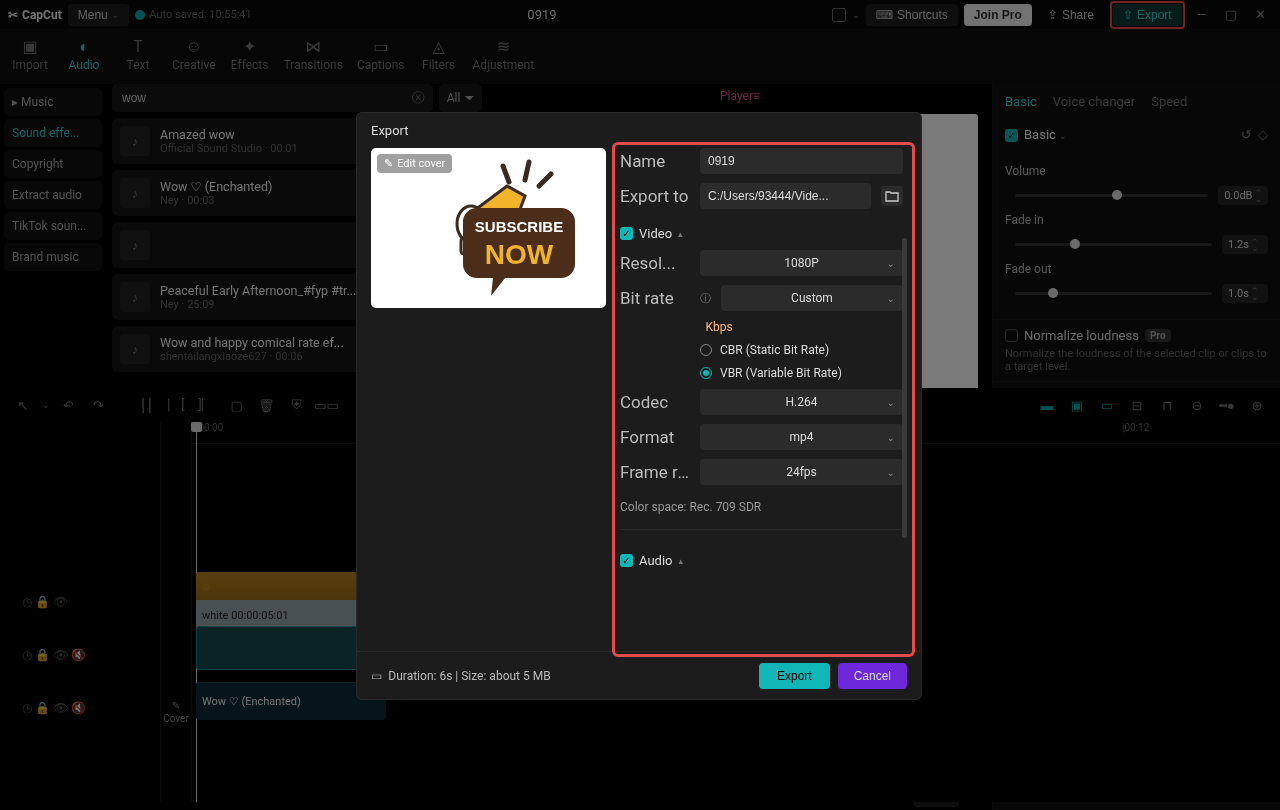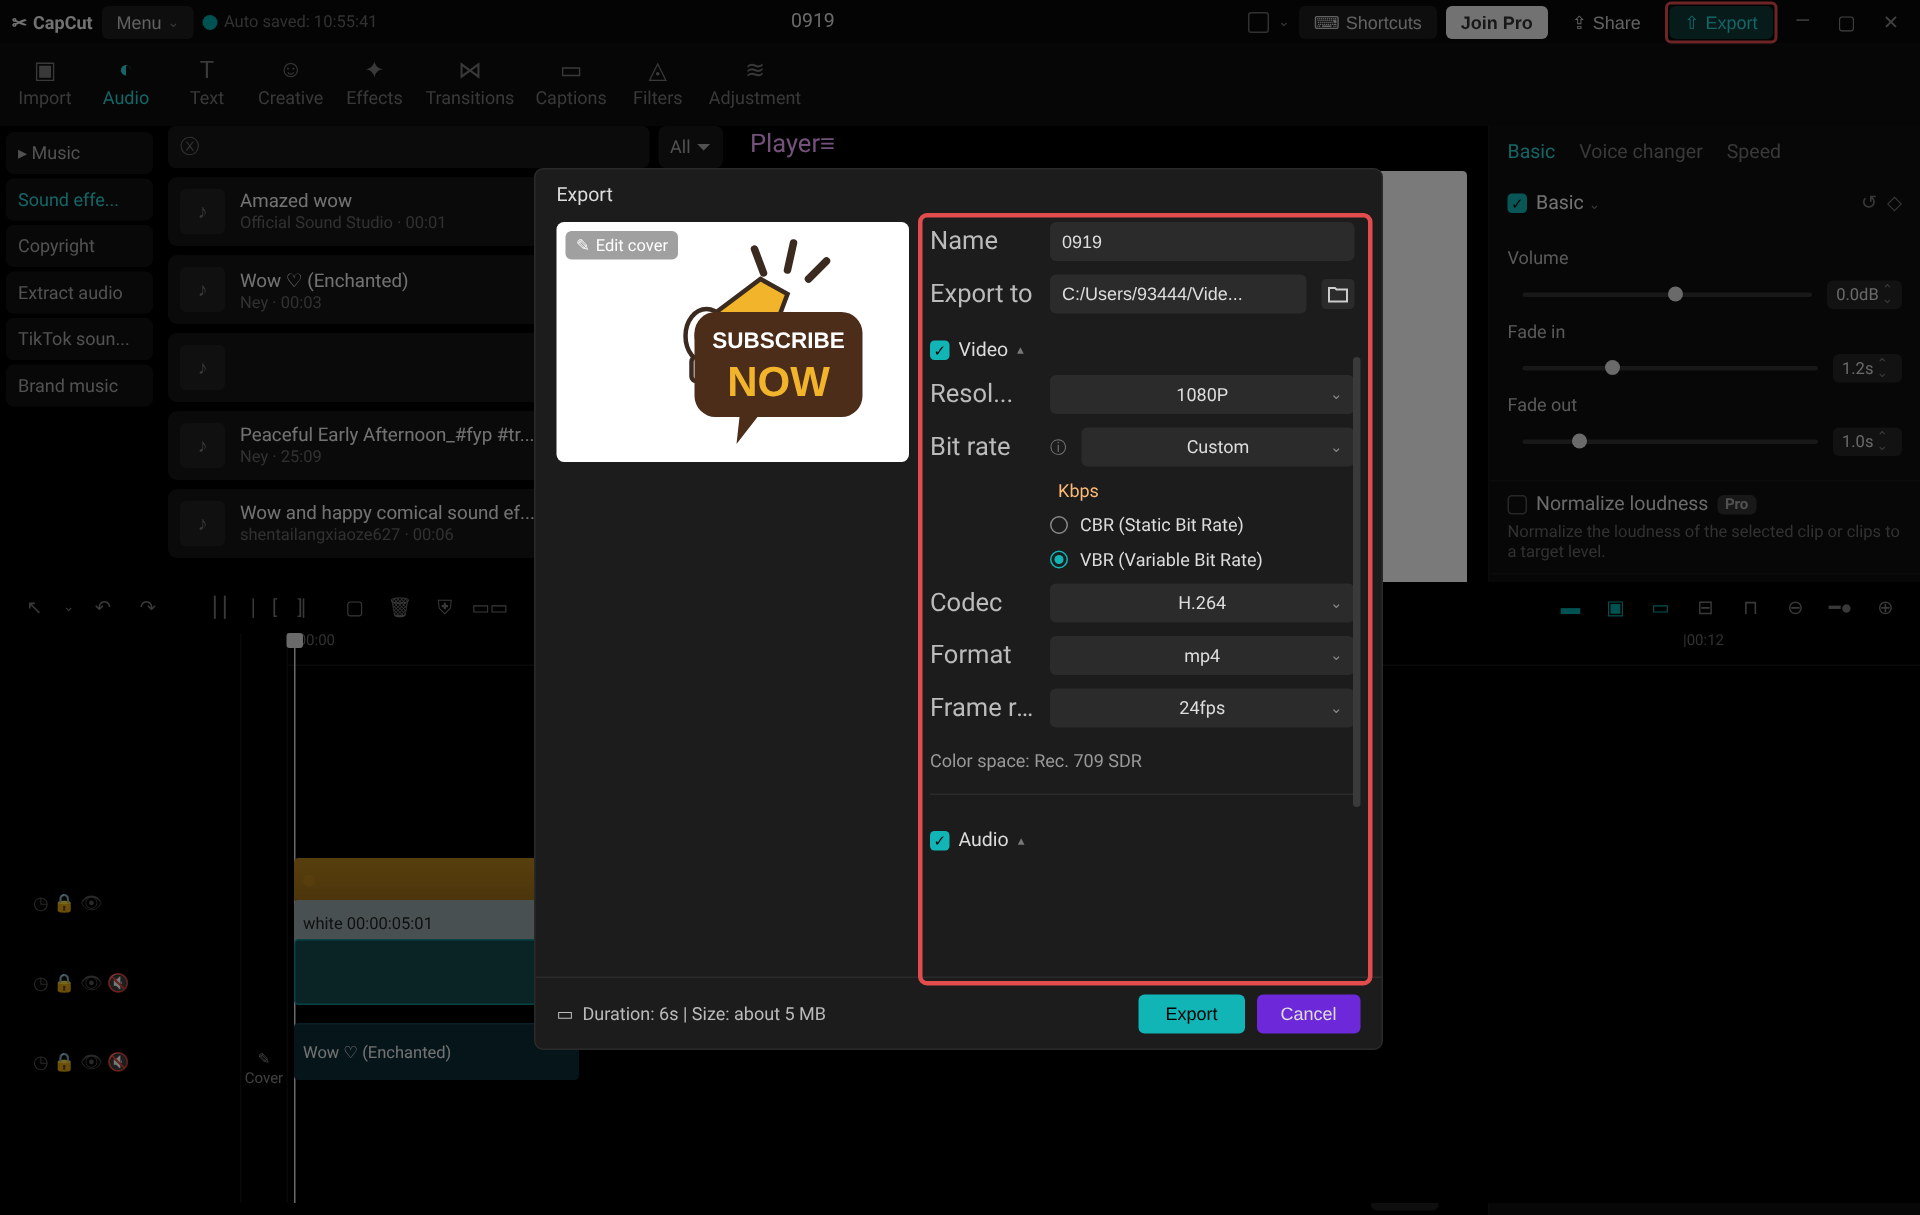--- a/index.html
+++ b/index.html
@@ -32,21 +32,21 @@
   .searchrow{display:flex;gap:6px;margin-bottom:6px}
   .search{flex:1;background:#181818;border-radius:5px;display:flex;align-items:center;padding:0 8px;height:28px}
   .search input{background:transparent;border:none;color:#ccc;flex:1;font-size:12px;outline:none}
   .allbtn{background:#181818;border-radius:5px;padding:0 8px;height:28px;display:flex;align-items:center;gap:4px;color:#aaa;font-size:12px;cursor:pointer}
   .track{display:flex;align-items:center;gap:10px;background:#161616;border-radius:6px;padding:8px;margin-bottom:6px;cursor:pointer}
   .track .thumb{width:30px;height:30px;border-radius:4px;background:#222;display:flex;align-items:center;justify-content:center;color:#777;font-size:13px}
   .track .tinfo .t1{color:#eee;font-size:12.5px;white-space:nowrap;overflow:hidden;text-overflow:ellipsis;max-width:300px}
   .track .tinfo .t2{color:#666;font-size:11px}
   
   .player{flex:1;display:flex;flex-direction:column}
-  .player .phead{height:24px;display:flex;align-items:center;justify-content:flex-start;padding:0 12px;color:#f0abfc;font-size:17px}
+  .player .phead{height:24px;display:flex;align-items:center;justify-content:center;padding:0 12px;color:#ec4899;font-size:12px}
   .player .canvas{margin:6px 14px;background:#fff;border-radius:3px;flex:1;position:relative}
   .player .pbot{height:28px;display:flex;align-items:center;justify-content:flex-end;padding:0 14px;gap:10px}
   
   .right{width:288px;background:#0f0f0f;border-left:1px solid #161616;padding:0}
   .rtabs{display:flex;gap:16px;padding:10px 12px;color:#777;font-size:13px}
   .rtabs .act{color:#2dd4d4}
   .rsec{padding:8px 12px;border-bottom:1px solid #1a1a1a}
   .rsec-h{display:flex;align-items:center;justify-content:space-between;color:#eee;font-size:13px;margin-bottom:22px}
   .rsec-h .chk{width:13px;height:13px;border-radius:3px;background:#11b5b5;margin-right:6px;display:inline-flex;align-items:center;justify-content:center;color:#000;font-size:10px}
   .ctrlrow{display:flex;align-items:center;justify-content:space-between;margin:8px 0}
@@ -179,20 +179,21 @@
     <div class="litem">▸ <span>Music</span></div>
     <div class="litem active">Sound effe...</div>
     <div class="litem">Copyright</div>
     <div class="litem">Extract audio</div>
     <div class="litem">TikTok soun...</div>
     <div class="litem">Brand music</div>
   </div>
   <div class="listcol">
     <div class="searchrow">
       <div class="search">
+        <input value="wow" style="">
           <span style="color:#666;cursor:pointer">ⓧ</span>
       </div>
       <div class="allbtn"><span>All</span> ⏷</div>
     </div>
     <div class="track">
         <div class="thumb">♪</div>
         <div class="tinfo">
           <div class="t1">Amazed wow</div>
           <div class="t2">Official Sound Studio · 00:01</div>
         </div>
@@ -210,21 +211,21 @@
     <div class="track">
         <div class="thumb">♪</div>
         <div class="tinfo">
           <div class="t1">Peaceful Early Afternoon_#fyp #tr...</div>
           <div class="t2">Ney · 25:09</div>
         </div>
       </div>
     <div class="track">
         <div class="thumb">♪</div>
         <div class="tinfo">
-          <div class="t1">Wow and happy comical sound ef...</div>
+          <div class="t1">Wow and happy comical rate ef...</div>
           <div class="t2">shentailangxiaoze627 · 00:06</div>
         </div>
       </div>
   </div>
   <div class="player">
     <div class="phead">
         <span>Player</span>
         <span>≡</span>
       </div>
     <div class="canvas">

